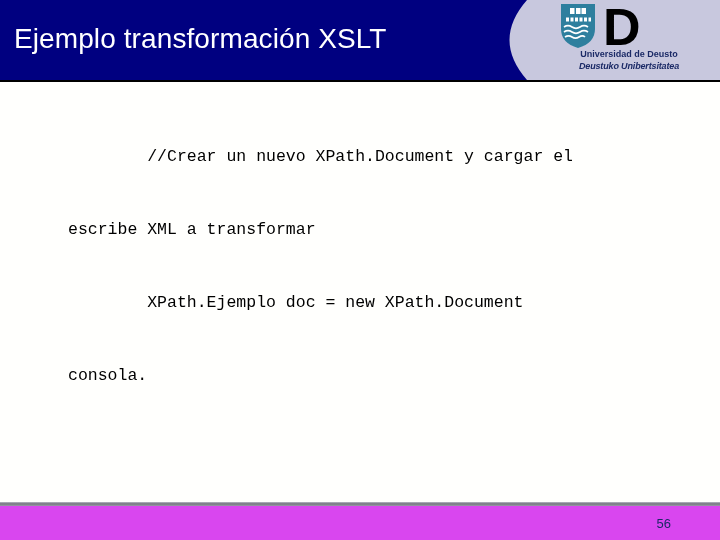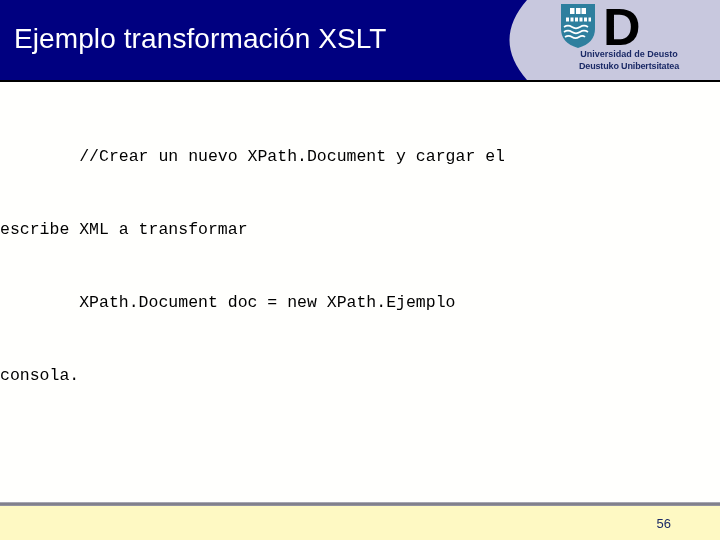--- a/index.html
+++ b/index.html
@@ -80,55 +80,56 @@
     top: 47px;
     width: 148px;
     text-align: center;
     color: #1b2a66;
     font-family: "Liberation Sans", sans-serif;
     font-size: 9px;
     font-weight: bold;
     line-height: 11.5px;
     white-space: nowrap;
   }
-  #logo-text .l2 { letter-spacing: -0.15px; }
+  #logo-text .l2 { letter-spacing: -0.15px; font-style: italic; }
 
   
   #code {
     position: absolute;
     left: 0px;
     top: 96px;
     width: 720px;
     color: #000000;
     font-family: "Liberation Mono", "DejaVu Sans Mono", monospace;
     font-size: 16.5px;
     line-height: 24.4px;
     white-space: pre;
   }
   #code .ln {
     display: block;
+    padding-left: 68px;
     white-space: pre;
   }
 
   
   #footer-rule {
     position: absolute;
     left: 0;
     top: 502px;
     width: 720px;
     height: 4px;
     background: linear-gradient(to bottom, #b9b9c6 0%, #76767f 45%, #9a9aa8 100%);
   }
   #footer {
     position: absolute;
     left: 0;
     top: 506px;
     width: 720px;
     height: 34px;
-    background: #fef9c3;
+    background: #d946ef;
   }
   #page-number {
     position: absolute;
     right: 49px;
     top: 10px;
     color: #1b2a66;
     font-family: "Liberation Sans", sans-serif;
     font-size: 13px;
     font-weight: normal;
     line-height: 15px;
@@ -174,21 +175,21 @@
         <div class="l1">Universidad de Deusto</div>
         <div class="l2">Deustuko Unibertsitatea</div>
       </div>
     </div>
   </div>
   <div id="header-rule"></div>
 
   <div id="code">
     <span class="ln">        //Crear un nuevo XPath.Document y cargar el</span>
     <span class="ln">escribe XML a transformar</span>
-    <span class="ln">        XPath.Document doc = new XPath.Ejemplo</span>
+    <span class="ln">        XPath.Ejemplo doc = new XPath.Document</span>
     <span class="ln">consola.</span>
     
     
     
     
     
     
     
     
   </div>

